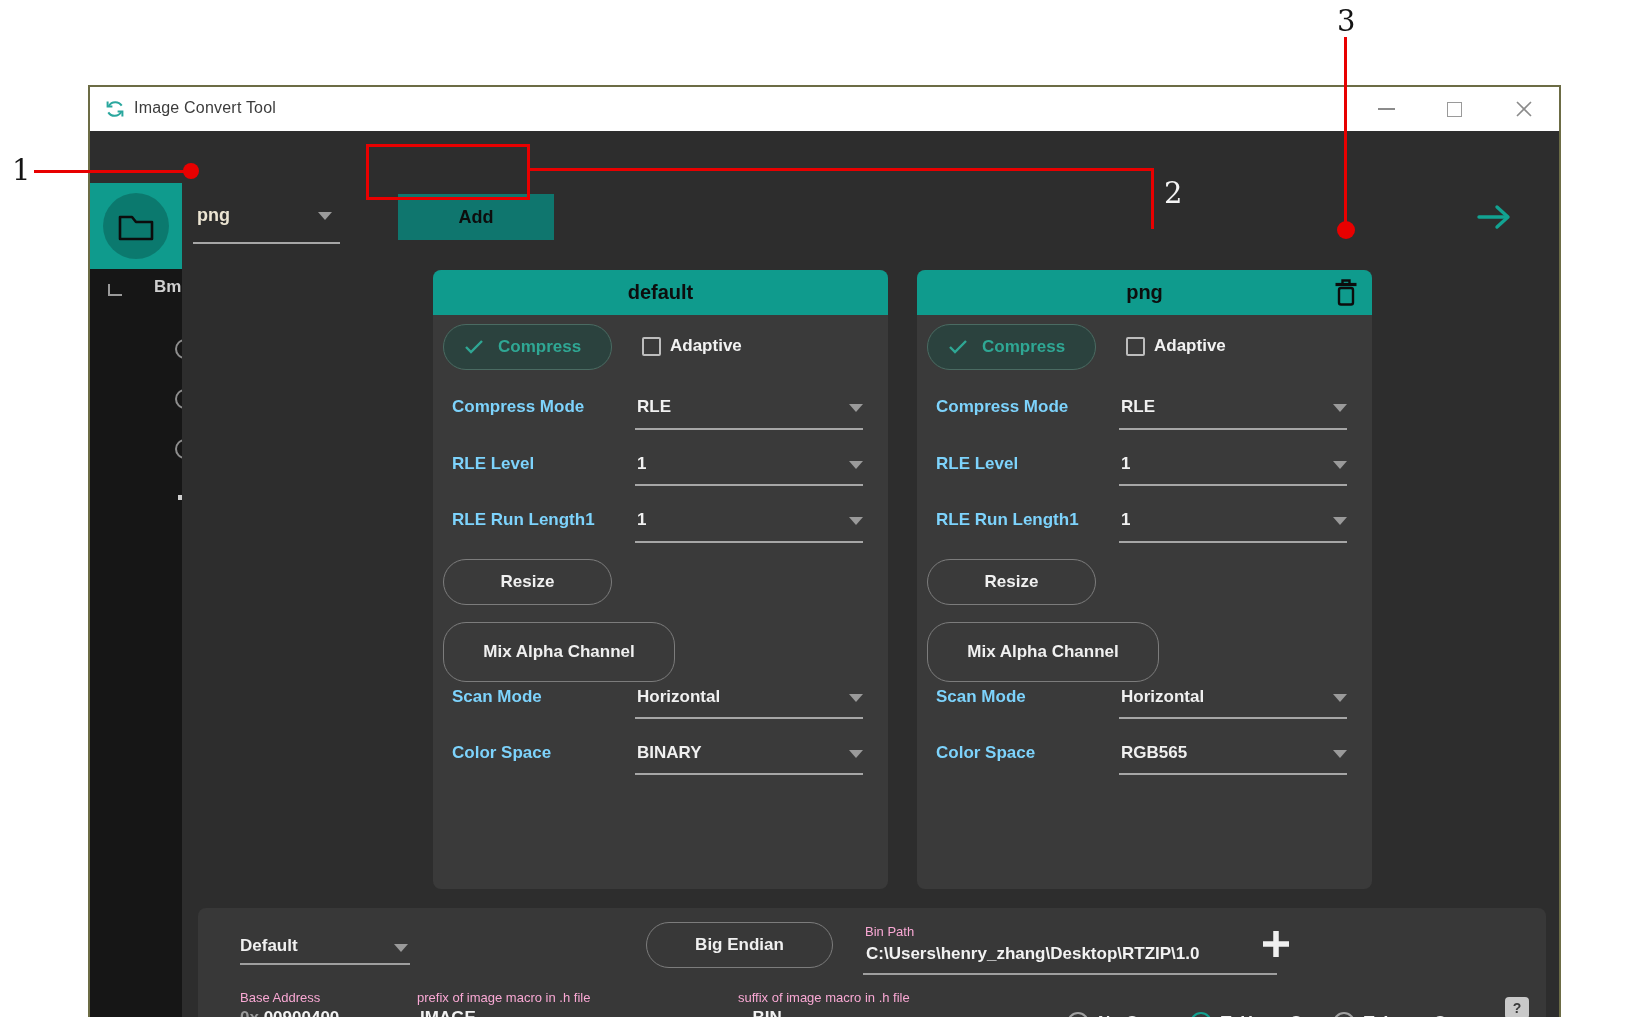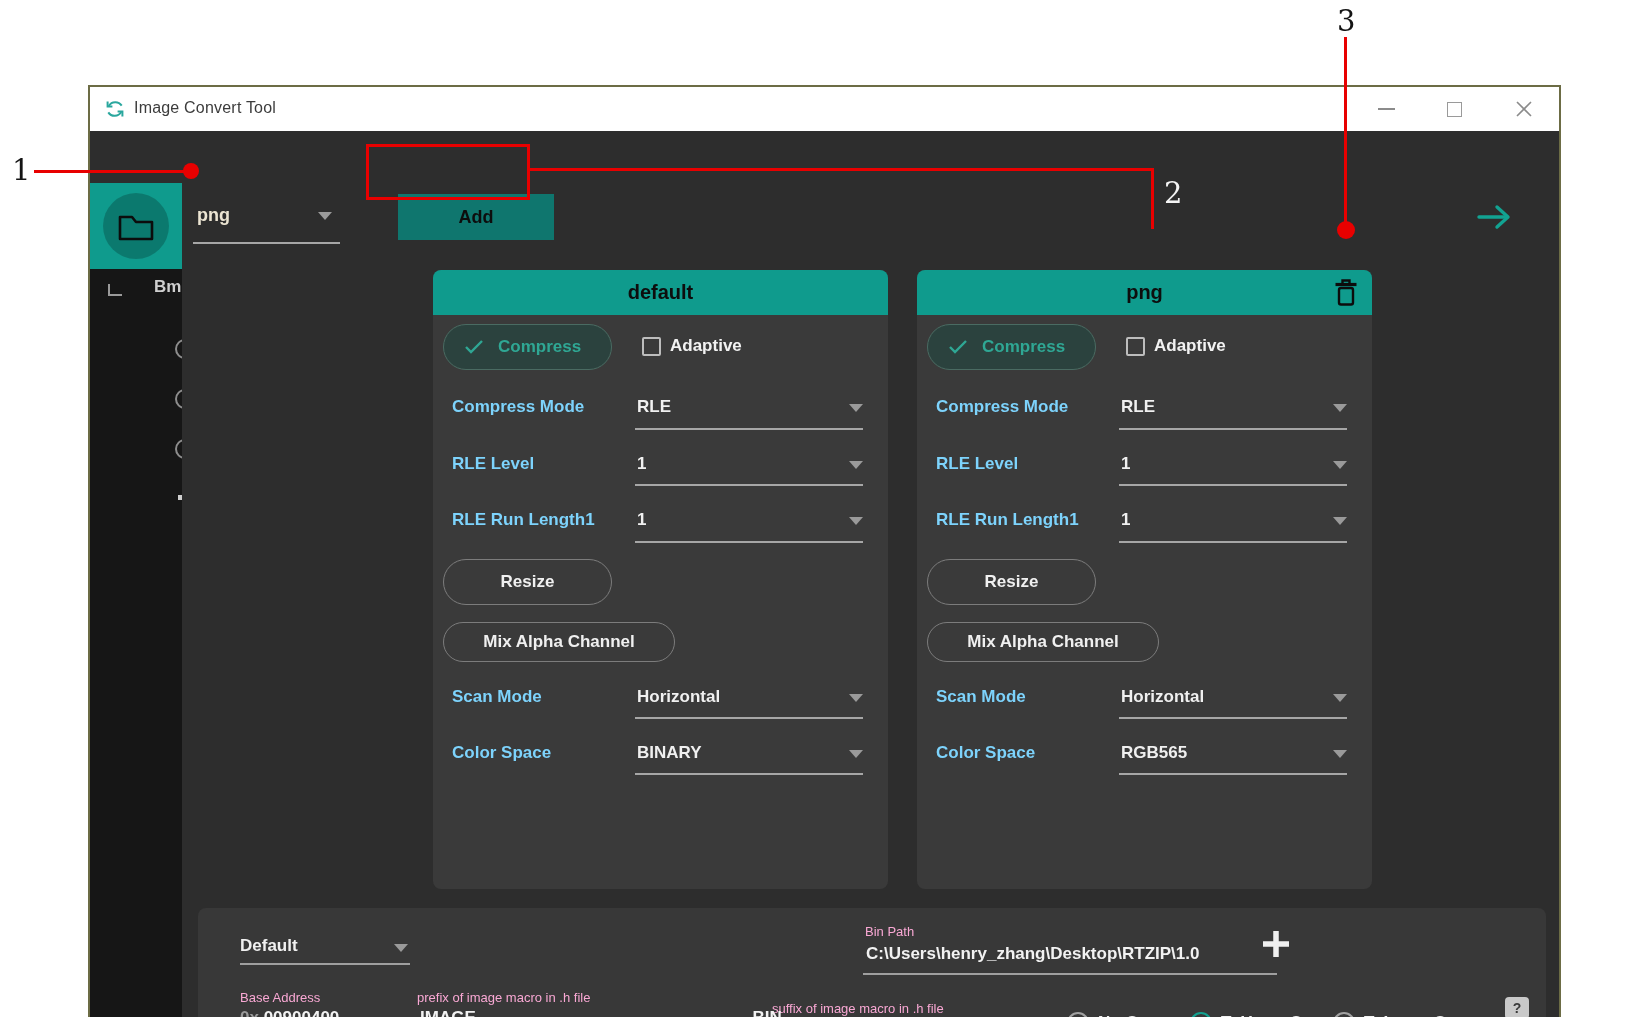--- a/index.html
+++ b/index.html
@@ -52,21 +52,21 @@
   .btn-outline{background:transparent;border:1.5px solid #7c7c7c;color:#f0f0f0;font-weight:bold;font-size:17px;justify-content:center;}
   .compress-pill{position:absolute;left:10px;top:54px;width:169px;height:46px;}
   .adaptive-box{position:absolute;left:209px;top:67px;width:19px;height:19px;border:2.5px solid #bdbdbd;border-radius:2px;box-sizing:border-box;}
   .adaptive-label{position:absolute;left:237px;top:66px;font-size:17px;font-weight:bold;color:#f2f2f2;}
   .frow{position:absolute;left:0;right:0;height:24px;}
   .frow .flabel{position:absolute;left:19px;top:0;font-size:17px;font-weight:bold;color:#7dd3fc;}
   .frow .fval{position:absolute;left:204px;top:0;font-size:17px;font-weight:bold;color:#f0f0f0;}
   .frow .tri{position:absolute;left:416px;top:7px;}
   .funder{position:absolute;left:202px;width:228px;height:2px;background:#a6a6a6;}
   .resize-btn{position:absolute;left:10px;top:289px;width:169px;height:46px;}
-  .mix-btn{position:absolute;left:10px;top:352px;width:232px;height:40px;}
+  .mix-btn{position:absolute;left:10px;top:352px;width:232px;height:60px;}
 
   
   .footer{position:absolute;left:108px;top:777px;width:1348px;height:138px;background:#383838;border-radius:8px;}
   .f-default-val{position:absolute;left:42px;top:28px;font-size:17px;font-weight:bold;color:#f0f0f0;}
   .f-default-tri{position:absolute;left:196px;top:36px;}
   .f-default-under{position:absolute;left:42px;top:55px;width:170px;height:2px;background:#9f9f9f;}
   .colorhead-pill{position:absolute;left:247px;top:14px;width:185px;height:46px;}
   .bigendian-btn{position:absolute;left:448px;top:14px;width:187px;height:46px;}
   .flab{font-size:13px;color:#f9a8d4;position:absolute;}
   .fval2{font-size:17px;font-weight:bold;color:#f2f2f2;position:absolute;white-space:nowrap;}
@@ -256,37 +256,38 @@
         <span class="tri"></span>
       </div>
       <span class="funder" style="top:503px;"></span>
     </div>
 
     <div class="footer">
       <span class="f-default-val">Default</span>
       <span class="tri f-default-tri"></span>
       <span class="f-default-under"></span>
 
+      <button class="pill btn-outline bigendian-btn">Big Endian</button>
 
       <span class="flab" style="left:667px;top:16px;">Bin Path</span>
       <span class="fval2" style="left:668px;top:36px;">C:\Users\henry_zhang\Desktop\RTZIP\1.0</span>
       <span class="funder2" style="left:665px;top:65px;width:414px;"></span>
       <span class="plus-ic">
         <svg width="32" height="32" viewBox="0 0 32 32">
             <path d="M16 3 V29 M3 16 H29" stroke="#f0f0f0" stroke-width="5.5"></path>
           </svg>
       </span>
 
       <span class="flab" style="left:42px;top:82px;">Base Address</span>
       <span class="fval2" style="left:42px;top:100px;"><span style="color:#9a9a9a;">0x</span> <span>00900400</span></span>
 
       <span class="flab" style="left:219px;top:82px;">prefix of image macro in .h file</span>
       <span class="fval2" style="left:222px;top:100px;">IMAGE_</span>
 
-      <span class="flab" style="left:574px;top:82px;margin-top:11px;">suffix of image macro in .h file</span>
+      <span class="flab" style="left:540px;top:82px;">suffix of image macro in .h file</span>
       <span class="fval2" style="left:545px;top:100px;">_BIN</span>
 
       <div class="radio-group-item" style="left:869px;">
         <span class="radio"></span>
         <span class="radio-label">No Convert</span>
       </div>
       <div class="radio-group-item" style="left:992px;">
         <span class="radio sel"></span>
         <span class="radio-label">ToUpperCase</span>
       </div>

